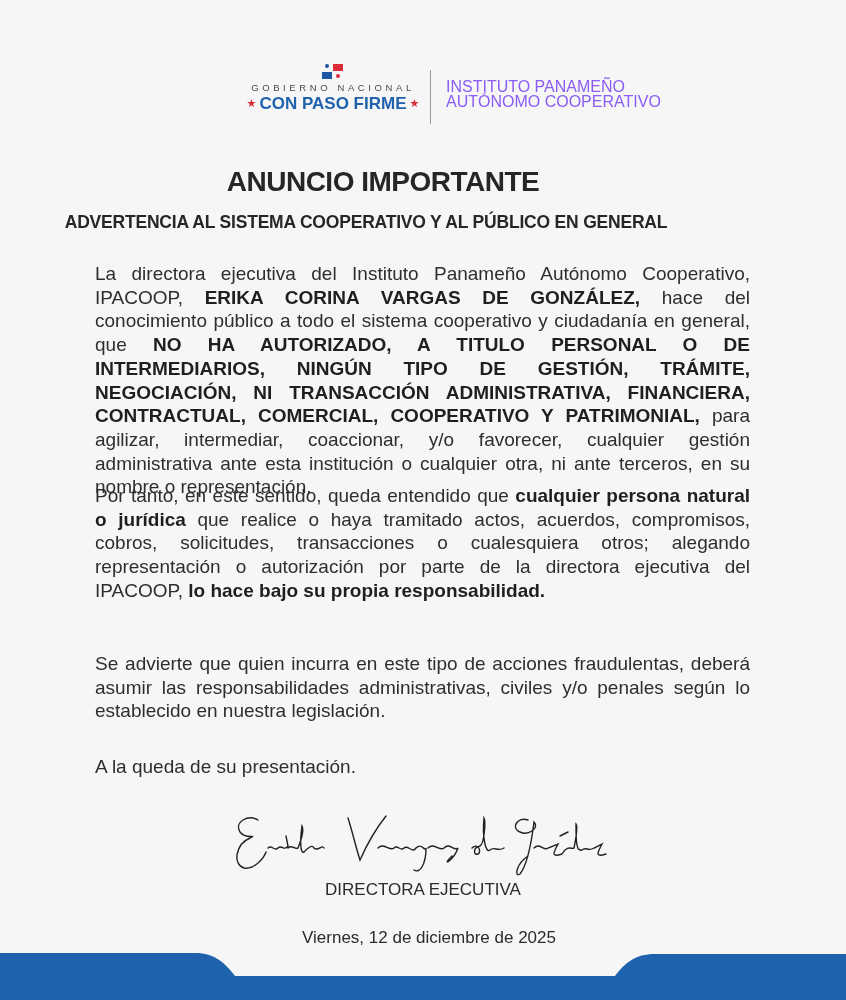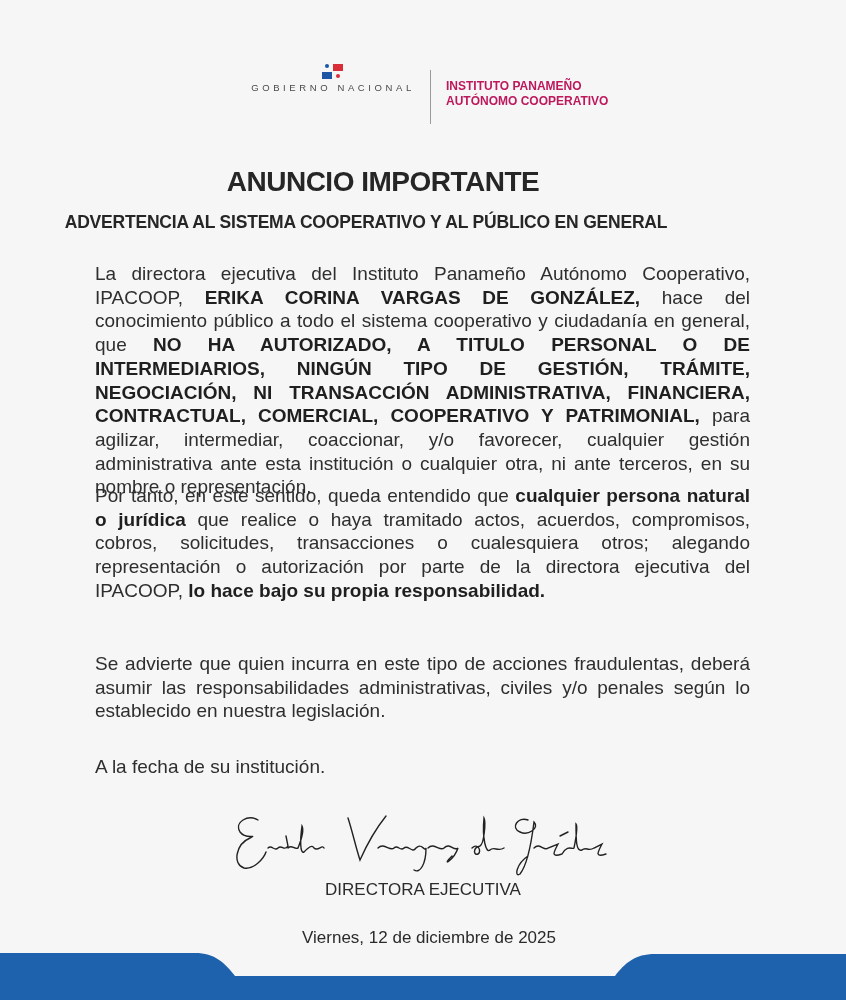--- a/index.html
+++ b/index.html
@@ -25,21 +25,21 @@
     font-size: 9.5px; letter-spacing: 3.6px; color: #4a4a4a; margin-top: 2px; white-space: nowrap;
   }
   .gob-main {
     font-size: 17px; font-weight: bold; color: #1e62ad; margin-top: 1px; white-space: nowrap;
   }
   .gob-main .star { color: #d92d3a; font-size: 11px; vertical-align: 2px; margin: 0 3px; }
   .divider {
     position: absolute; left: 430px; top: 10px; width: 1px; height: 54px; background: #9a9a9a;
   }
   .ipa {
-    position: absolute; left: 446px; top: 19px; font-size: 12px; font-weight: bold; color: #be185d; line-height: 15px;
+    position: absolute; left: 446px; top: 19px; font-size: 16px; font-weight: normal; color: #8b5cf6; line-height: 15px;
   }
   .title {
     position: absolute; left: 0; top: 166px; width: 766px; text-align: center;
     font-size: 28px; font-weight: bold; color: #262626; letter-spacing: -0.5px;
   }
   .subtitle {
     position: absolute; left: 0; top: 212px; width: 732px; text-align: center;
     font-size: 17.5px; font-weight: bold; color: #262626; letter-spacing: -0.2px;
   }
   .body-text {
@@ -67,37 +67,38 @@
 
 <div class="header">
   <div class="gob">
     <div class="flag">
       <div class="q tr"></div>
         <div class="q bl"></div>
       <div class="star-b"></div>
         <div class="star-r"></div>
     </div>
     <div class="gob-top">GOBIERNO NACIONAL</div>
+    <div class="gob-main"><span class="star">★</span><span>CON PASO FIRME</span><span class="star">★</span></div>
   </div>
   <div class="divider"></div>
   <div class="ipa">
     <div>INSTITUTO PANAMEÑO</div>
     <div>AUTÓNOMO COOPERATIVO</div>
   </div>
 </div>
 
 <div class="title">ANUNCIO IMPORTANTE</div>
 <div class="subtitle">ADVERTENCIA AL SISTEMA COOPERATIVO Y AL PÚBLICO EN GENERAL</div>
 
 <div class="body-text p1"><span>La directora ejecutiva del Instituto Panameño Autónomo Cooperativo, IPACOOP, </span><b>ERIKA CORINA VARGAS DE GONZÁLEZ,</b><span> hace del  conocimiento público a todo el sistema cooperativo y ciudadanía en general, que </span><b>NO HA AUTORIZADO, A TITULO PERSONAL O DE INTERMEDIARIOS,  NINGÚN TIPO DE GESTIÓN, TRÁMITE, NEGOCIACIÓN, NI TRANSACCIÓN ADMINISTRATIVA, FINANCIERA, CONTRACTUAL, COMERCIAL, COOPERATIVO Y PATRIMONIAL,</b><span> para agilizar, intermediar, coaccionar, y/o favorecer, cualquier gestión administrativa ante esta institución o cualquier otra,  ni ante terceros, en su nombre o representación.</span></div>
 
 <div class="body-text p2"><span>Por tanto, en este sentido, queda entendido que </span><b>cualquier persona natural o jurídica</b><span> que realice o haya tramitado actos, acuerdos, compromisos, cobros, solicitudes, transacciones o cualesquiera otros; alegando representación o autorización por parte de la directora ejecutiva del IPACOOP, </span><b>lo hace bajo su propia responsabilidad.</b></div>
 
 <div class="body-text p3">Se advierte que quien incurra en este tipo de acciones fraudulentas, deberá asumir las responsabilidades administrativas, civiles y/o penales según lo establecido en nuestra legislación.</div>
-<div class="body-text p4">A la fecha de su institución.</div>
+<div class="body-text p4">A la queda de su presentación.</div>
 
 <svg class="signature" viewBox="0 0 380 70">
   <g fill="none" stroke="#222" stroke-width="1.4" stroke-linecap="round">
     <path d="M30 12 C20 6 6 14 12 24 C18 32 30 26 22 30 C8 36 4 56 16 60 C26 62 36 50 38 44"></path>
     <path d="M40 40 C44 36 46 44 50 40 C54 36 56 44 60 38 L58 28 M60 40 C64 36 66 42 70 40 C74 30 76 22 74 18 C72 32 72 46 76 44 C80 40 84 36 86 40 C90 44 94 36 96 40"></path>
     <path d="M120 10 C124 22 128 40 132 52 C140 34 150 18 158 8"></path>
     <path d="M150 40 C156 34 162 44 166 40 C170 36 172 44 176 40 C180 36 184 46 188 40 C194 34 196 44 198 40 C198 56 192 66 186 62"></path>
     <path d="M200 40 C206 34 212 44 216 40 C222 34 226 44 230 40 C226 52 212 60 224 48"></path>
     <path d="M244 40 C250 34 254 44 250 46 C246 48 244 40 252 38 C256 36 258 14 256 10 C254 30 258 46 262 42 C266 38 270 44 276 40"></path>
     <path d="M300 12 C290 8 282 20 292 24 C300 28 312 20 306 14 C304 30 300 56 292 66 C286 70 288 56 300 48"></path>

